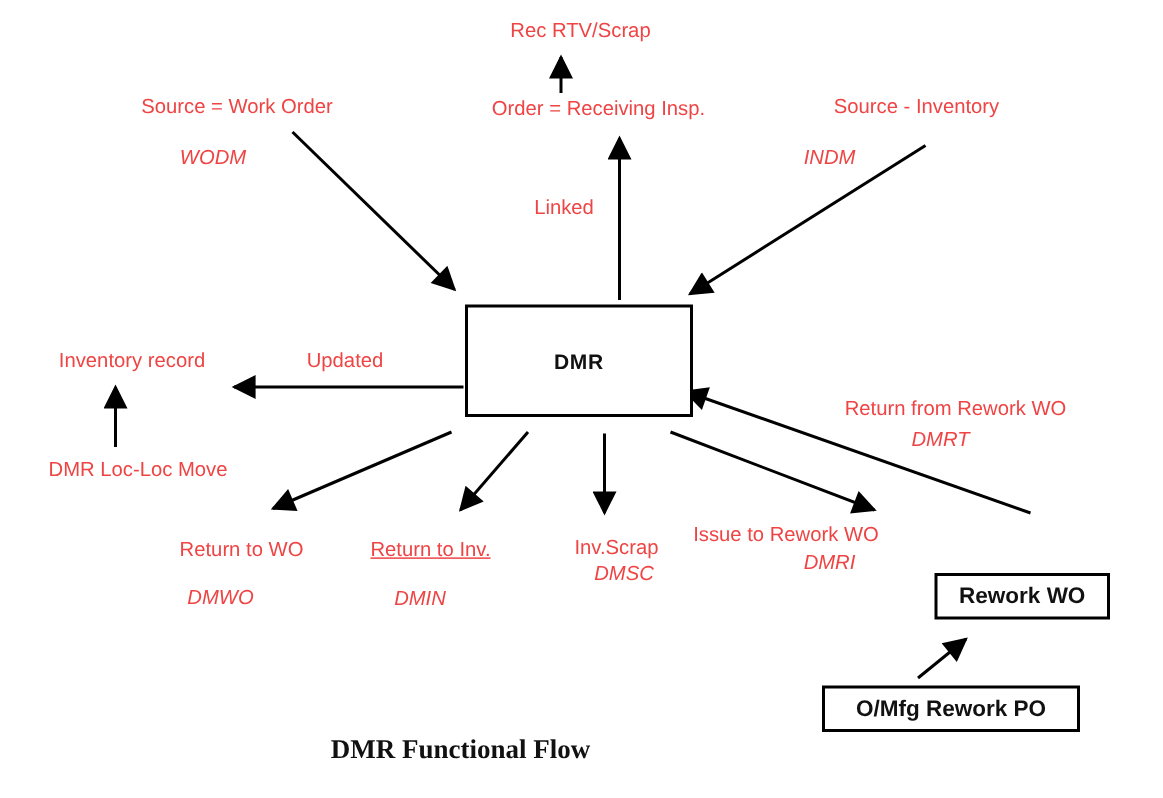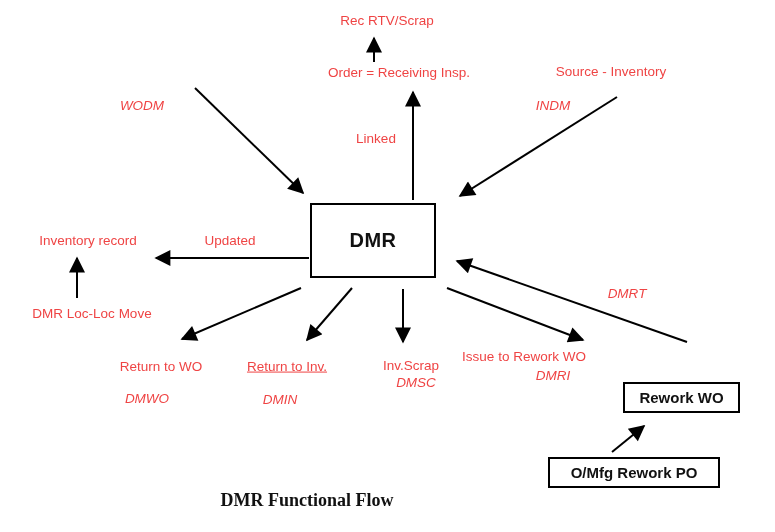--- a/index.html
+++ b/index.html
@@ -20,21 +20,21 @@
   }
   .code{font-style:italic;}
   .box{
     position:absolute;
     border:2px solid #000000;
     background:#ffffff;
     display:flex;align-items:center;justify-content:center;
     font-weight:bold;color:#111111;
     box-sizing:border-box;
   }
-  #dmr-box{left:310px;top:203px;width:126px;height:75px;font-size:20px;letter-spacing:.5px;}
+  #dmr-box{left:310px;top:203px;width:152px;height:75px;font-size:14px;letter-spacing:.5px;}
   #rework-wo-box{left:623px;top:382px;width:117px;height:31px;font-size:15px;}
   #omfg-po-box{left:548px;top:457px;width:172px;height:31px;font-size:15px;}
   #arrows{position:absolute;left:0;top:0;width:775px;height:532px;}
   #arrows line{stroke:#000000;stroke-width:2;}
   .title{
     position:absolute;
     transform:translate(-50%,-50%);
     left:307px;top:500px;
     font-family:"Liberation Serif",serif;
     font-weight:bold;font-size:18px;color:#111111;
@@ -85,35 +85,37 @@
     <line x1="447" y1="288" x2="583" y2="340" marker-end="url(#ah)"></line>
     <line x1="687" y1="342" x2="457" y2="261" marker-end="url(#ah)"></line>
     <line x1="612" y1="452" x2="644" y2="426" marker-end="url(#ah)"></line>
   </svg>
 
   <div class="box" id="dmr-box">DMR</div>
   <div class="box" id="rework-wo-box">Rework WO</div>
   <div class="box" id="omfg-po-box">O/Mfg Rework PO</div>
 
   <div class="lbl" id="lbl-rec-rtv">Rec RTV/Scrap</div>
+  <div class="lbl" id="lbl-src-wo">Source = Work Order</div>
   <div class="lbl code" id="lbl-wodm">WODM</div>
   <div class="lbl" id="lbl-src-ri">Order = Receiving Insp.</div>
   <div class="lbl" id="lbl-src-inv">Source - Inventory</div>
   <div class="lbl code" id="lbl-indm">INDM</div>
   <div class="lbl" id="lbl-linked">Linked</div>
 
   <div class="lbl" id="lbl-inv-rec">Inventory record</div>
   <div class="lbl" id="lbl-updated">Updated</div>
   <div class="lbl" id="lbl-locmove">DMR Loc-Loc Move</div>
 
   <div class="lbl" id="lbl-ret-wo">Return to WO</div>
   <div class="lbl code" id="lbl-dmwo">DMWO</div>
   <div class="lbl" id="lbl-ret-inv">Return to Inv.</div>
   <div class="lbl code" id="lbl-dmin">DMIN</div>
   <div class="lbl" id="lbl-inv-scrap">Inv.Scrap</div>
   <div class="lbl code" id="lbl-dmsc">DMSC</div>
 
   <div class="lbl" id="lbl-issue">Issue to Rework WO</div>
   <div class="lbl code" id="lbl-dmri">DMRI</div>
+  <div class="lbl" id="lbl-retfrom">Return from Rework WO</div>
   <div class="lbl code" id="lbl-dmrt">DMRT</div>
 
   <div class="title">DMR Functional Flow</div>
 </div>
 
 </body></html>

